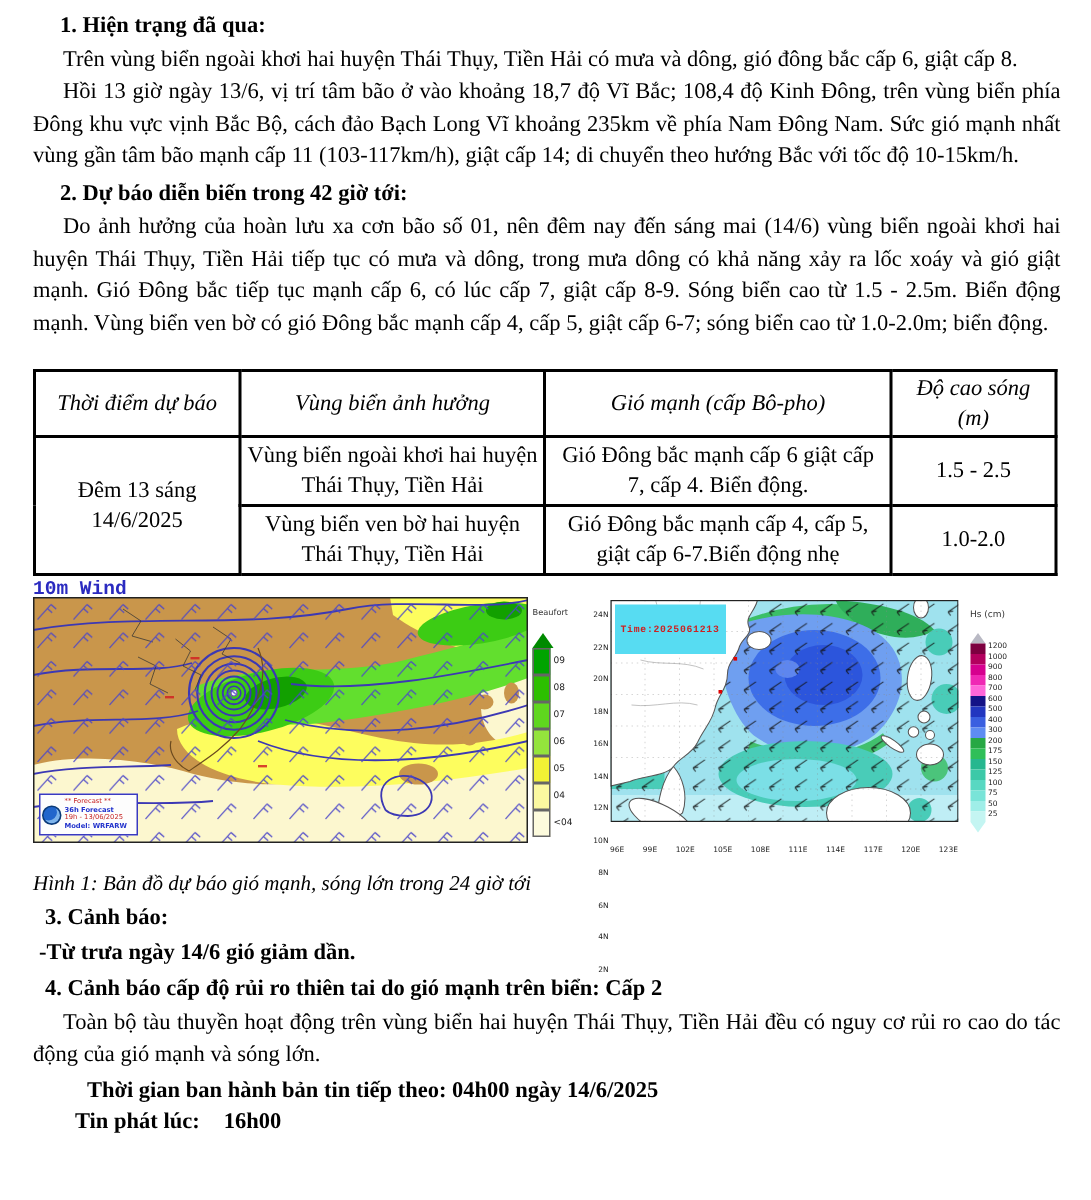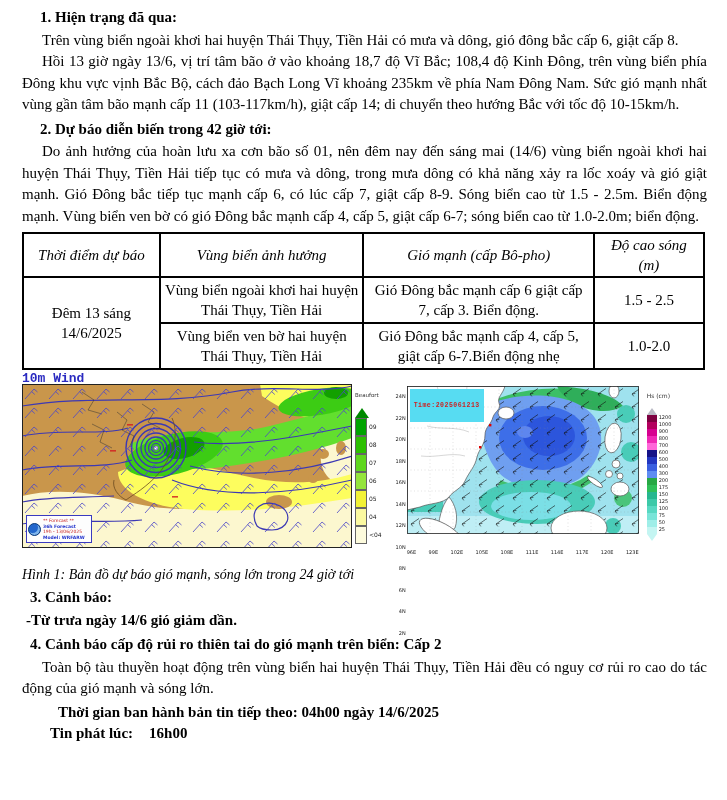--- a/index.html
+++ b/index.html
@@ -7,21 +7,21 @@
     width:727px;height:800px;overflow:hidden;background:#fff;color:#000;
     font-family:"Liberation Serif", serif;font-size:15px;line-height:21.5px;
   }
   .content{padding:4px 20px 0 22px;}
   .heading{font-weight:bold;margin:3px 0 1px 18px;}
   .heading.small-indent{margin-left:8px;}
   p.para{margin:0;text-indent:20px;text-align:justify;}
   p.plain{margin:0 0 0 4px;font-weight:bold;}
 
   
-  table.fc{border-collapse:collapse;width:683px;margin:5px 0 3px 0;table-layout:fixed;}
+  table.fc{border-collapse:collapse;width:683px;margin:19px 0 3px 0;table-layout:fixed;}
   .fc th,.fc td{border:2px solid #000;text-align:center;vertical-align:middle;padding:1px 4px;line-height:20px;}
   .fc th{font-style:italic;font-weight:normal;height:34px;}
   .fc td{height:42px;}
   .col1{width:19%;} .col2{width:29%;} .col3{width:33%;} .col4{width:15%;}
 
   
   .figure-row{display:flex;align-items:flex-start;margin:2px 0 0 0;}
   .map-widget{position:relative;display:flex;flex-direction:column;}
   .wind-title{width:330px;font-family:Liberation Mono, monospace;
     font-size:13px;font-weight:bold;color:#2a2ac0;height:11px;line-height:11px;}
@@ -85,21 +85,21 @@
         <th class="col1">Thời điểm dự báo</th>
         <th class="col2">Vùng biển ảnh hưởng</th>
         <th class="col3">Gió mạnh (cấp Bô-pho)</th>
         <th class="col4">Độ cao sóng (m)</th>
       </tr>
     </thead>
     <tbody>
       <tr>
         <td rowspan="2">Đêm 13 sáng 14/6/2025</td>
         <td>Vùng biển ngoài khơi hai huyện Thái Thụy, Tiền Hải</td>
-        <td>Gió Đông bắc mạnh cấp 6 giật cấp 7, cấp 3. Biển động.</td>
+        <td>Gió Đông bắc mạnh cấp 6 giật cấp 7, cấp 4. Biển động.</td>
         <td>1.5 - 2.5</td>
       </tr>
       <tr>
         <td>Vùng biển ven bờ hai huyện Thái Thụy, Tiền Hải</td>
         <td>Gió Đông bắc mạnh cấp 4, cấp 5, giật cấp 6-7.Biển động nhẹ</td>
         <td>1.0-2.0</td>
       </tr>
     </tbody>
   </table>
 

